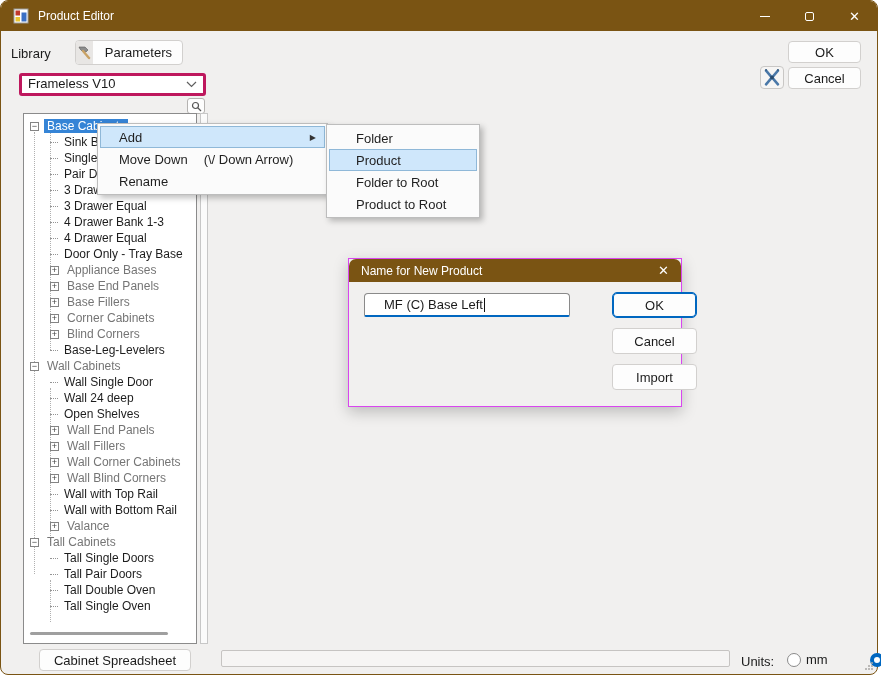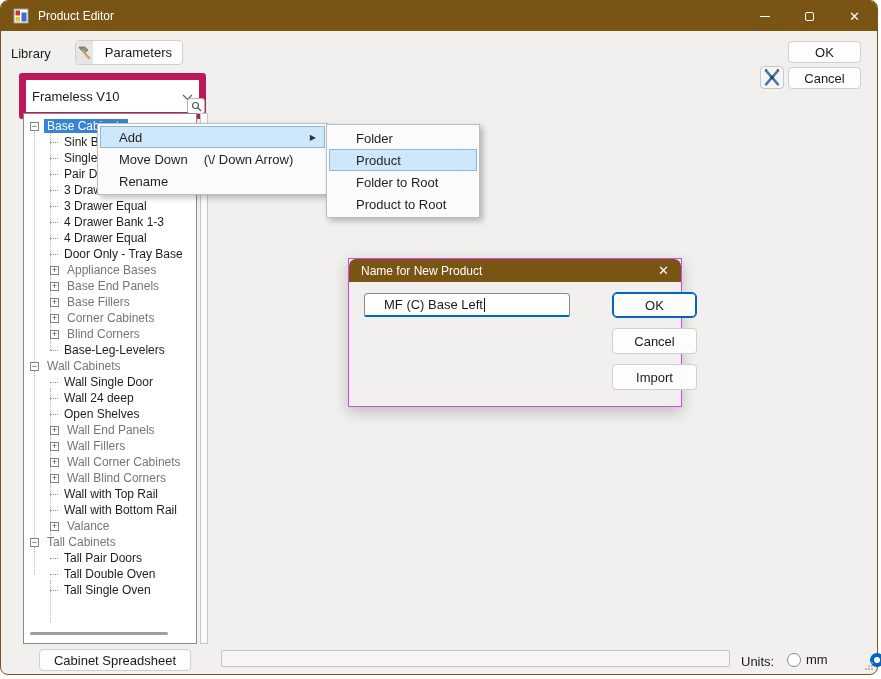--- a/index.html
+++ b/index.html
@@ -24,21 +24,21 @@
 
   .label { position:absolute; font-size:13px; color:#1b1b1b; }
 
   
   .params-btn { left:74px; top:39px; width:108px; height:25px; justify-content:flex-start; padding:0; }
   .params-icon-box { width:26px; height:23px; background:#e8e6e4; border-radius:3px 0 0 3px; display:flex; align-items:center; justify-content:center; }
   .params-text { padding:0 10px 0 12px; }
 
   
   .combo { position:absolute; left:18px; top:72px; width:187px; height:23px; background:#fff;
-    border:7px solid #be185d; border-radius:3px; display:flex; align-items:center; font-size:13px; padding:16px 6px; color:#1b1b1b; }
+    border:3px solid #be185d; border-radius:3px; display:flex; font-size:13px; padding:0 6px; color:#1b1b1b; }
   .combo .chev { margin-left:auto; }
 
   .search-btn { left:186px; top:97px; width:18px; height:16px; border-radius:3px; border:1px solid #b5b3b1; }
 
   .top-ok { left:787px; top:40px; width:73px; height:22px; }
   .top-cancel { left:787px; top:66px; width:73px; height:22px; }
   .tool-btn { left:759px; top:65px; width:24px; height:23px; background:#f6f5f4; border:1px solid #c9c7c5; }
 
   
   .tree-panel { position:absolute; left:22px; top:112px; width:174px; height:531px;
@@ -267,20 +267,24 @@
         <div class="tree-row lv1">
           <span class="expander">+</span>
           <span class="tree-label folder">Valance</span>
         </div>
         <div class="tree-row lv0">
           <span class="expander">−</span>
           <span class="tree-label folder">Tall Cabinets</span>
         </div>
         <div class="tree-row lv1">
           <span class="dash"></span>
+          <span class="tree-label">Tall Single Doors</span>
+        </div>
+        <div class="tree-row lv1">
+          <span class="dash"></span>
           <span class="tree-label">Tall Pair Doors</span>
         </div>
         <div class="tree-row lv1">
           <span class="dash"></span>
           <span class="tree-label">Tall Double Oven</span>
         </div>
         <div class="tree-row lv1">
           <span class="dash"></span>
           <span class="tree-label">Tall Single Oven</span>
         </div>

